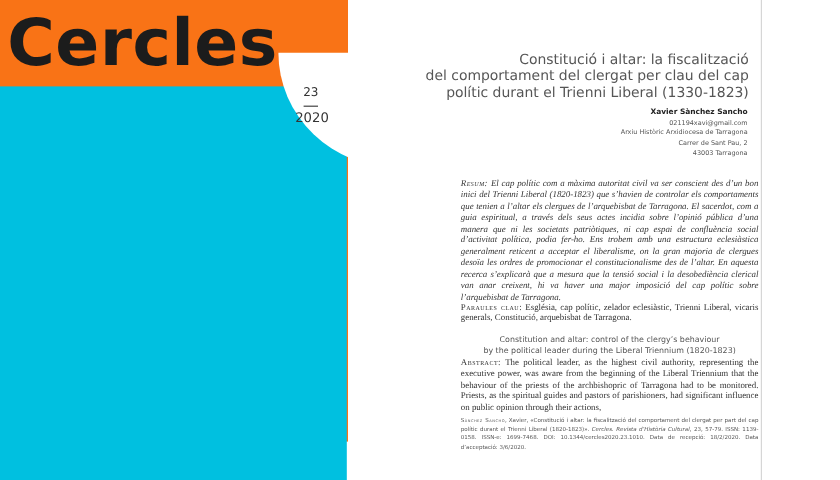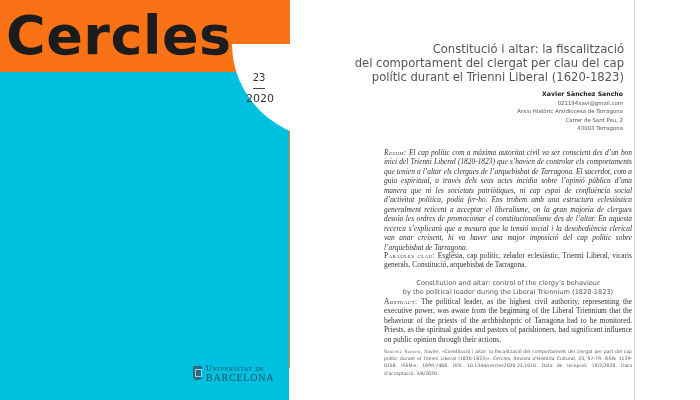--- a/index.html
+++ b/index.html
@@ -97,33 +97,26 @@
 
 <div class="cover">
   <div class="cover-band"></div>
   <div class="cover-notch"></div>
   <div class="cover-title">Cercles</div>
   <div class="cover-issue">
     <div>23</div>
     <div class="rule"></div>
   </div>
   <div class="cover-year">2020</div>
-  <div class="ub-logo">
-    <div class="ub-shield"></div>
-    <div class="ub-text">
-      <div class="ub-line1">Universitat de</div>
-      <div class="ub-line2">BARCELONA</div>
-    </div>
-  </div>
 </div>
 
 <div class="article-title">
   <div>Constitució i altar: la fiscalització</div>
   <div>del comportament del clergat per clau del cap</div>
-  <div>polític durant el Trienni Liberal (1620-1823)</div>
+  <div>polític durant el Trienni Liberal (1330-1823)</div>
 </div>
 
 <div class="author-block">
   <div class="author-name">Xavier Sànchez Sancho</div>
   <div>021194xavi@gmail.com</div>
   <div>Arxiu Històric Arxidiocesa de Tarragona</div>
   <div>Carrer de Sant Pau, 2</div>
   <div>43003 Tarragona</div>
 </div>
 

